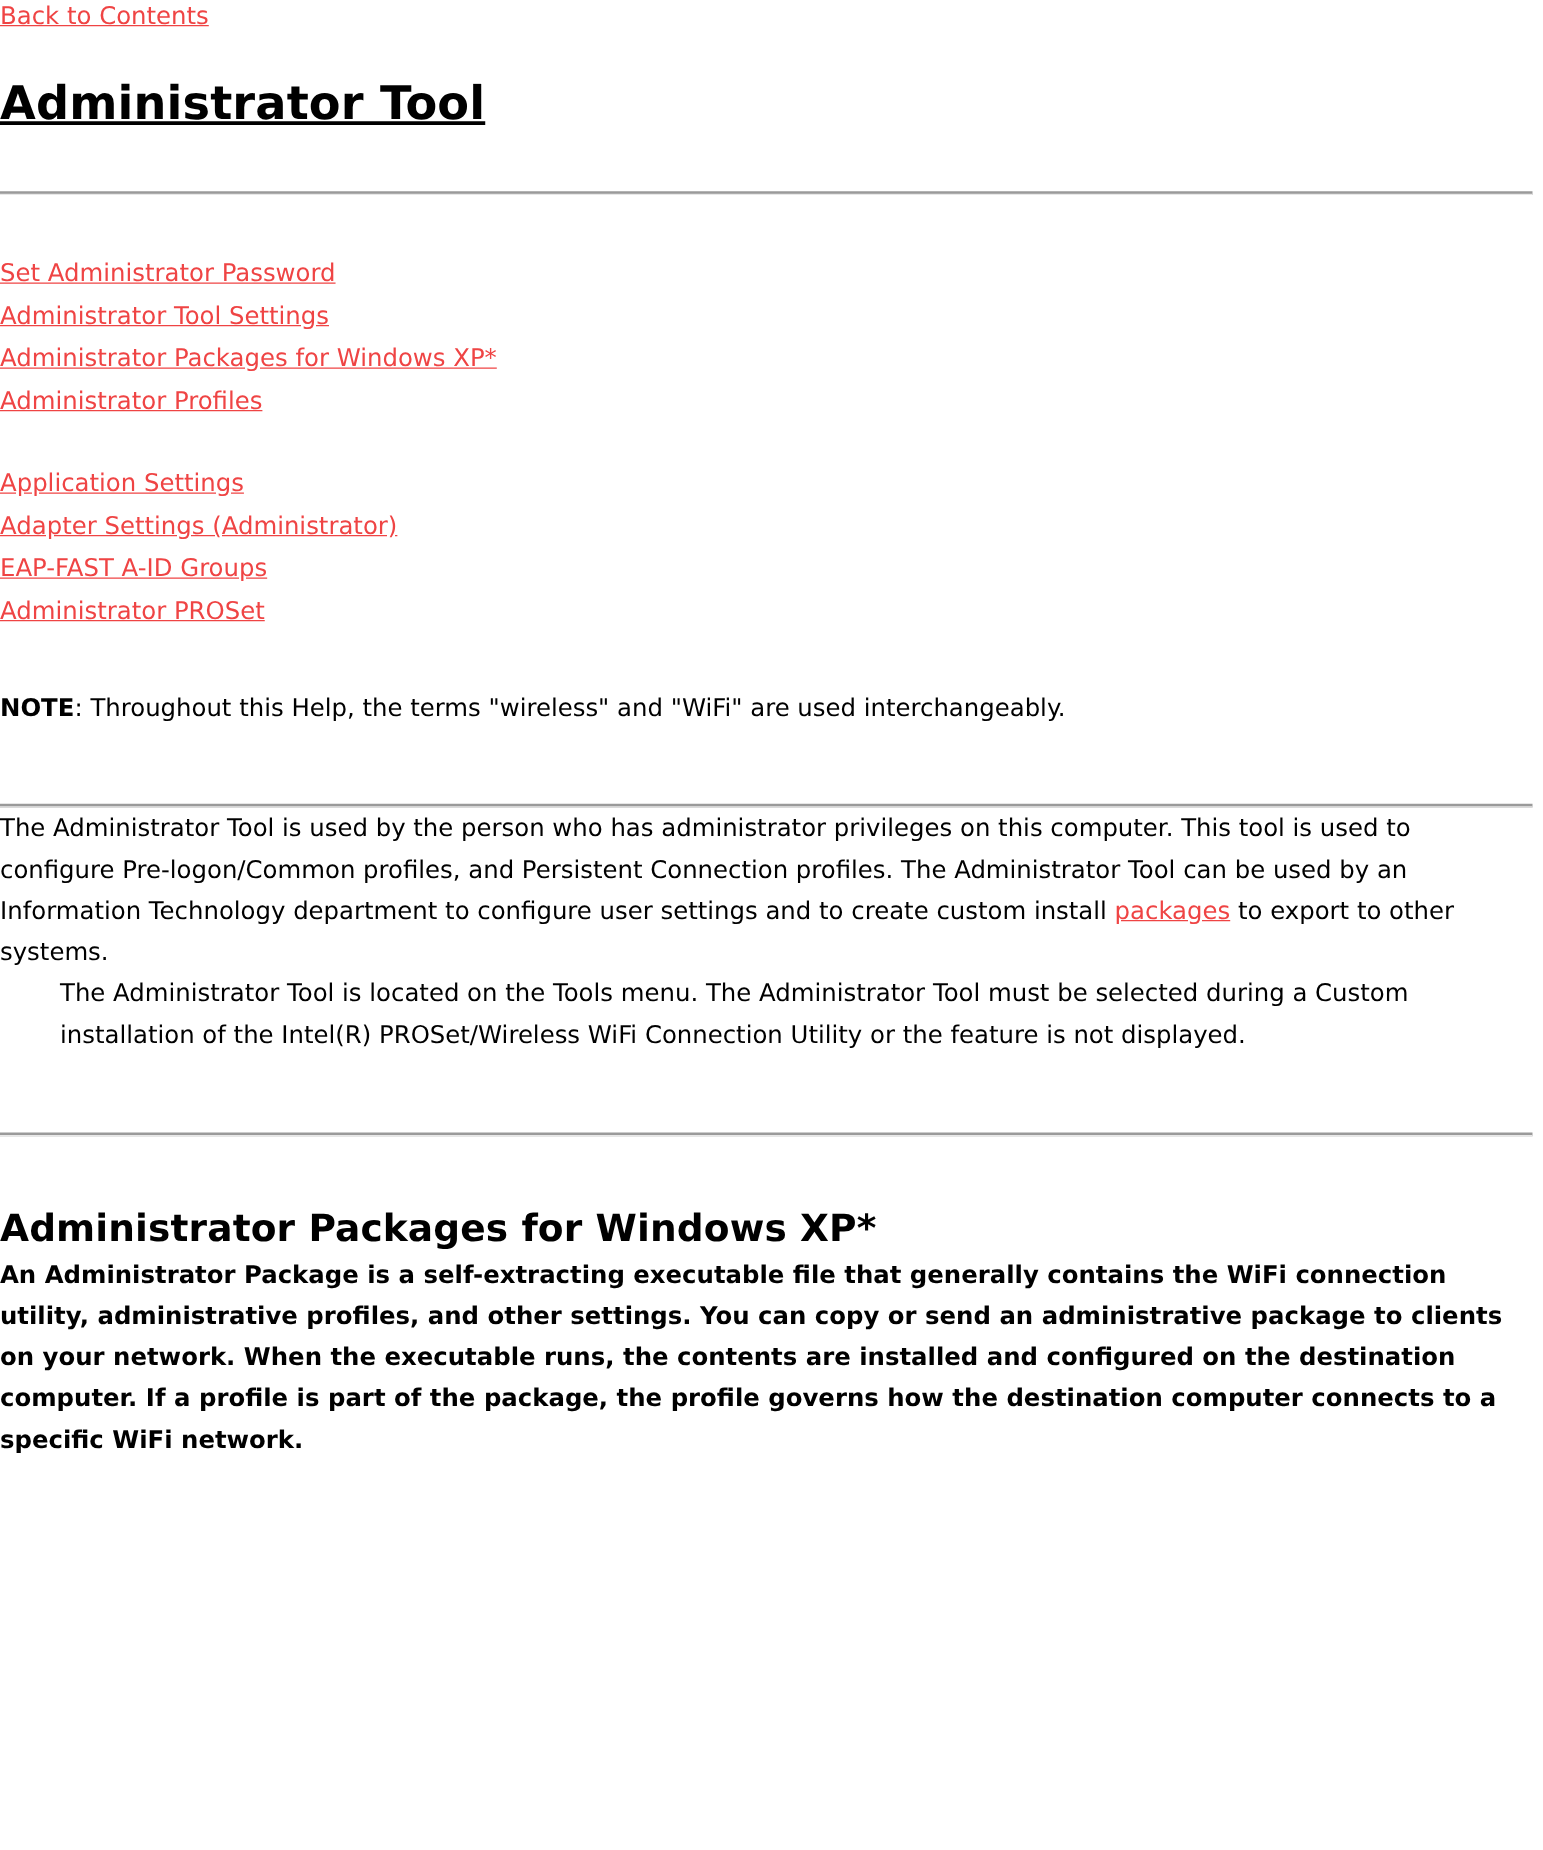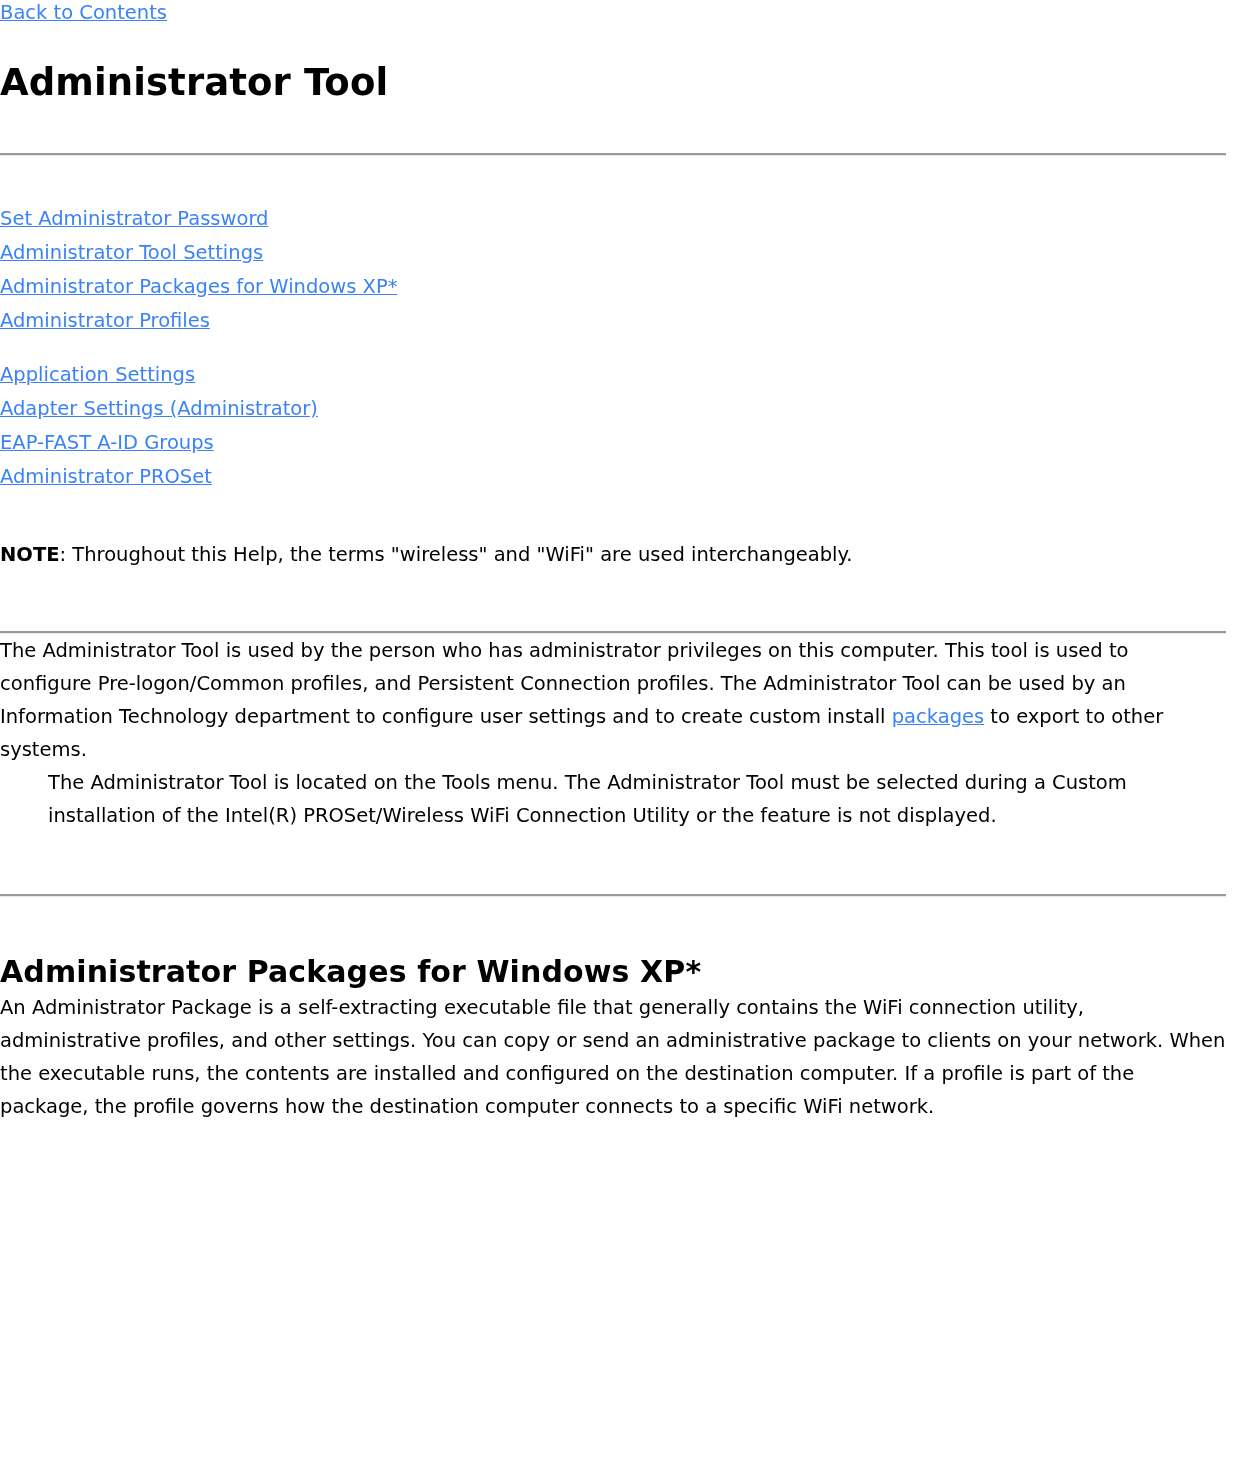--- a/index.html
+++ b/index.html
@@ -17,21 +17,21 @@
     color: #000000;
     -webkit-font-smoothing: none;
   }
   .page {
     padding: 0 8px 0 0;
     box-sizing: border-box;
     width: 1234px;
   }
 
   a, .link {
-    color: #3b82f6;
+    color: #ef4444;
     cursor: pointer;
   }
 
   
   .backlink-row {
     padding-top: 1px;
     height: 28px;
   }
   .backlink {
     font-size: 19.5px;
@@ -39,20 +39,21 @@
   }
 
   
   h1.page-title {
     font-family: "DejaVu Sans", sans-serif;
     font-weight: bold;
     font-size: 37px;
     line-height: 44px;
     margin: 32px 0 0 0;
     letter-spacing: 0.1px;
+    text-decoration: underline;
   }
   h2.section-title {
     font-family: "DejaVu Sans", sans-serif;
     font-weight: bold;
     font-size: 30px;
     line-height: 38px;
     margin: 0;
     letter-spacing: 0.1px;
   }
 
@@ -99,38 +100,38 @@
     position: absolute;
     left: 43px;
     top: 13px;
     width: 8px;
     height: 8px;
     background: #000000;
     border-radius: 50%;
     display: block;
   }
 
-  .linklist-second { margin-top: 20px; }
+  .linklist-second { margin-top: 32px; }
 
   
   p.body-text {
     margin: 0;
     font-size: 19.5px;
     line-height: 33px;
   }
   .note-row {
     margin-top: 44px;
     font-size: 19.5px;
     line-height: 33px;
   }
   .note-label { font-weight: bold; }
 
   .para-1 { margin-top: 50px; }
   .para-2 { margin-top: 38px; padding-left: 48px; }
-  .para-3 { margin-top: 42px; }
+  .para-3 { margin-top: 42px; font-weight: bold; }
 
   .section-title-wrap { margin-top: 56px; }
 </style>
 </head>
 <body>
 
 <div class="page">
 
   <div class="backlink-row">
     <a class="backlink" href="#">Back to Contents</a>

